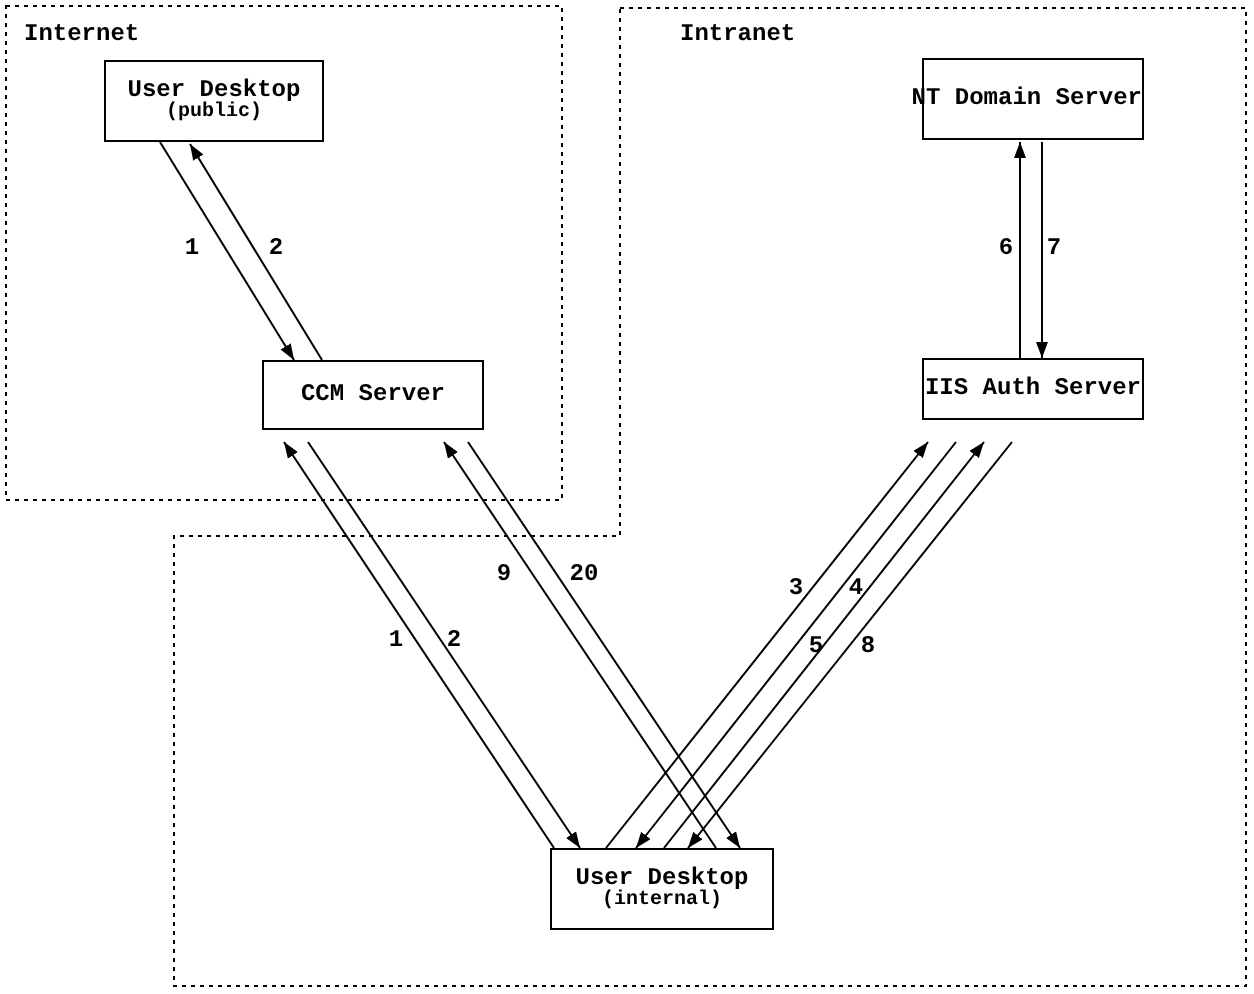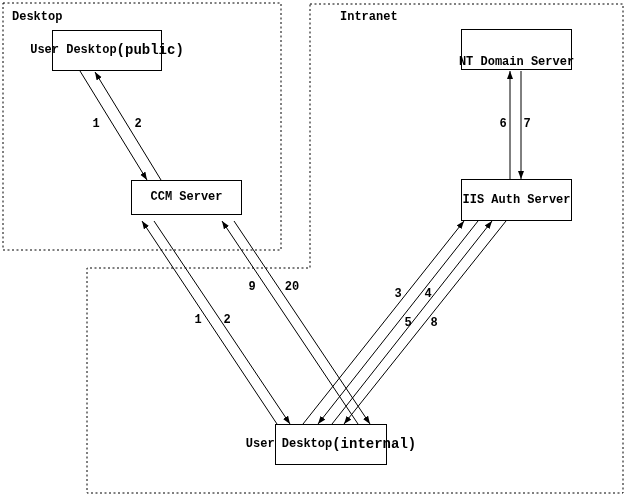--- a/index.html
+++ b/index.html
@@ -16,33 +16,33 @@
     position: absolute;
     left: 0; top: 0;
     width: 627px; height: 497px;
   }
   .node {
     position: absolute;
     box-sizing: border-box;
     border: 1px solid #000000;
     background: #ffffff;
     display: flex;
-    flex-direction: row;
+    flex-direction: column;
     align-items: center;
     justify-content: center;
     text-align: center;
     line-height: 1.05;
   }
   .node .label {
     font-size: 12px;
     font-weight: bold;
     white-space: nowrap;
   }
   .node .sublabel {
-    font-size: 14px;
+    font-size: 10px;
     font-weight: bold;
     white-space: nowrap;
   }
   .zone-label {
     position: absolute;
     font-size: 12px;
     font-weight: bold;
     white-space: nowrap;
   }
   .edge-label {
@@ -80,37 +80,37 @@
     <line x1="303" y1="424" x2="464" y2="221" stroke="#000000" marker-end="url(#arrowhead)"></line>
     <line x1="478" y1="221" x2="318" y2="424" stroke="#000000" marker-end="url(#arrowhead)"></line>
 
     <line x1="332" y1="424" x2="492" y2="221" stroke="#000000" marker-end="url(#arrowhead)"></line>
     <line x1="506" y1="221" x2="344" y2="424" stroke="#000000" marker-end="url(#arrowhead)"></line>
 
     <line x1="510" y1="179" x2="510" y2="71" stroke="#000000" marker-end="url(#arrowhead)"></line>
     <line x1="521" y1="71" x2="521" y2="179" stroke="#000000" marker-end="url(#arrowhead)"></line>
   </svg>
 
-  <div class="zone-label" style="left:12px; top:10px;">Desktop</div>
+  <div class="zone-label" style="left:12px; top:10px;">Internet</div>
   <div class="zone-label" style="left:340px; top:10px;">Intranet</div>
 
   <div class="node" style="left:52px; top:30px; width:110px; height:41px;">
     <div class="label">User Desktop</div>
     <div class="sublabel">(public)</div>
   </div>
 
   <div class="node" style="left:461px; top:29px; width:111px; height:41px;align-items:flex-end;">
     <div class="label">NT Domain Server</div>
   </div>
 
   <div class="node" style="left:131px; top:180px; width:111px; height:35px;">
     <div class="label">CCM Server</div>
   </div>
 
-  <div class="node" style="left:461px; top:179px; width:111px; height:42px;">
+  <div class="node" style="left:461px; top:179px; width:111px; height:31px;">
     <div class="label">IIS Auth Server</div>
   </div>
 
   <div class="node" style="left:275px; top:424px; width:112px; height:41px;">
     <div class="label">User Desktop</div>
     <div class="sublabel">(internal)</div>
   </div>
 
   <span class="edge-label" style="left:96px;  top:124px;">1</span>
   <span class="edge-label" style="left:138px; top:124px;">2</span>

